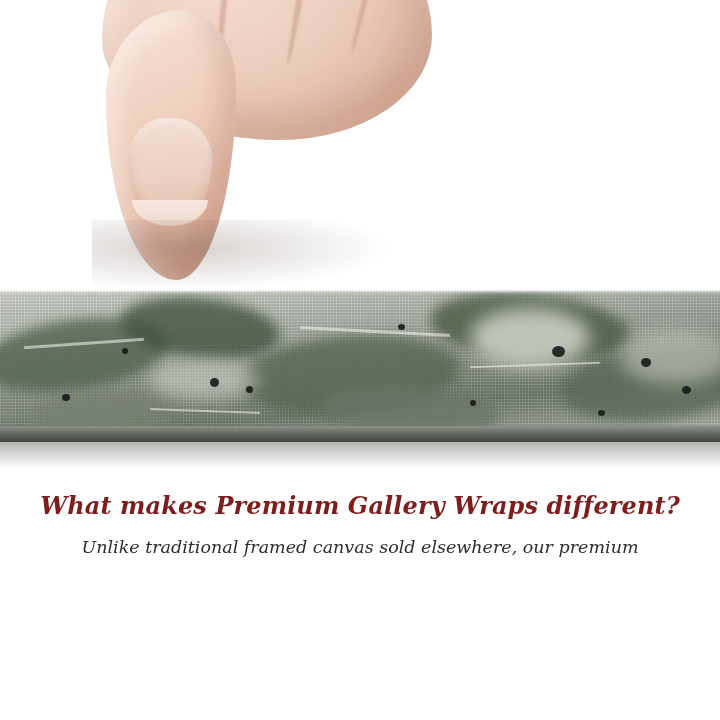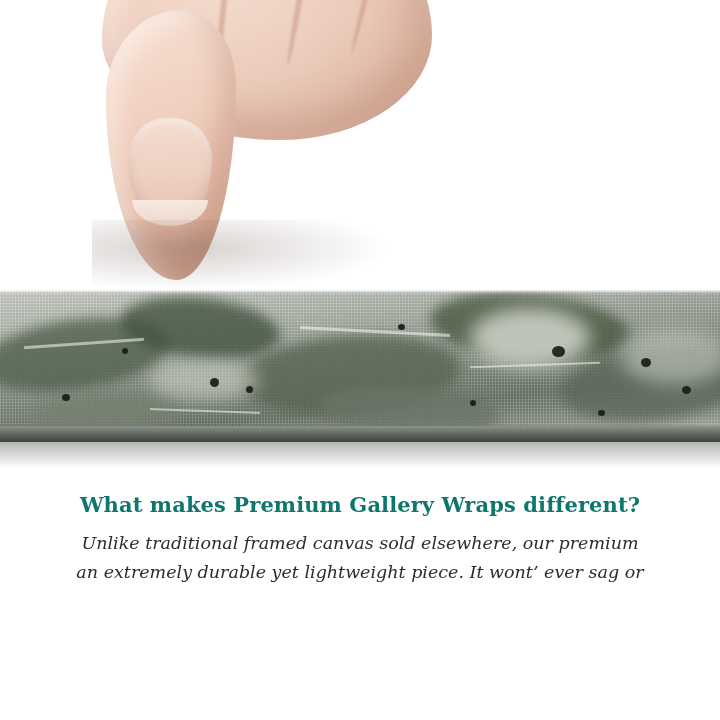--- a/index.html
+++ b/index.html
@@ -170,26 +170,27 @@
   .text-block {
     position: absolute;
     left: 0;
     top: 492px;
     width: 720px;
     text-align: center;
     color: #2f2f31;
     font-family: "DejaVu Serif", serif;
   }
   .headline {
-    font-size: 21px;
+    font-size: 24px;
+    font-style: italic;
     font-weight: 700;
     letter-spacing: 0.1px;
     margin: 0 0 12px 0;
     line-height: 1.2;
-    color: #0f766e;
+    color: #7f1d1d;
   }
   .body-copy {
     font-size: 17.5px;
     font-style: italic;
     font-weight: 400;
     line-height: 1.62;
     margin: 0;
     padding: 0 54px;
     color: #2d2d2f;
   }
@@ -247,17 +248,16 @@
       <div class="canvas-edge-bottom"></div>
     </div>
 
     <div class="canvas-under-shadow"></div>
   </div>
 
   <div class="text-block">
     <p class="headline">What makes Premium Gallery Wraps different?</p>
     <p class="body-copy">
       <span>Unlike traditional framed canvas sold elsewhere, our premium</span>
-      <span>an extremely durable yet lightweight piece. It wont’ ever sag or</span>
     </p>
   </div>
 
 </div>
 
 </body></html>

